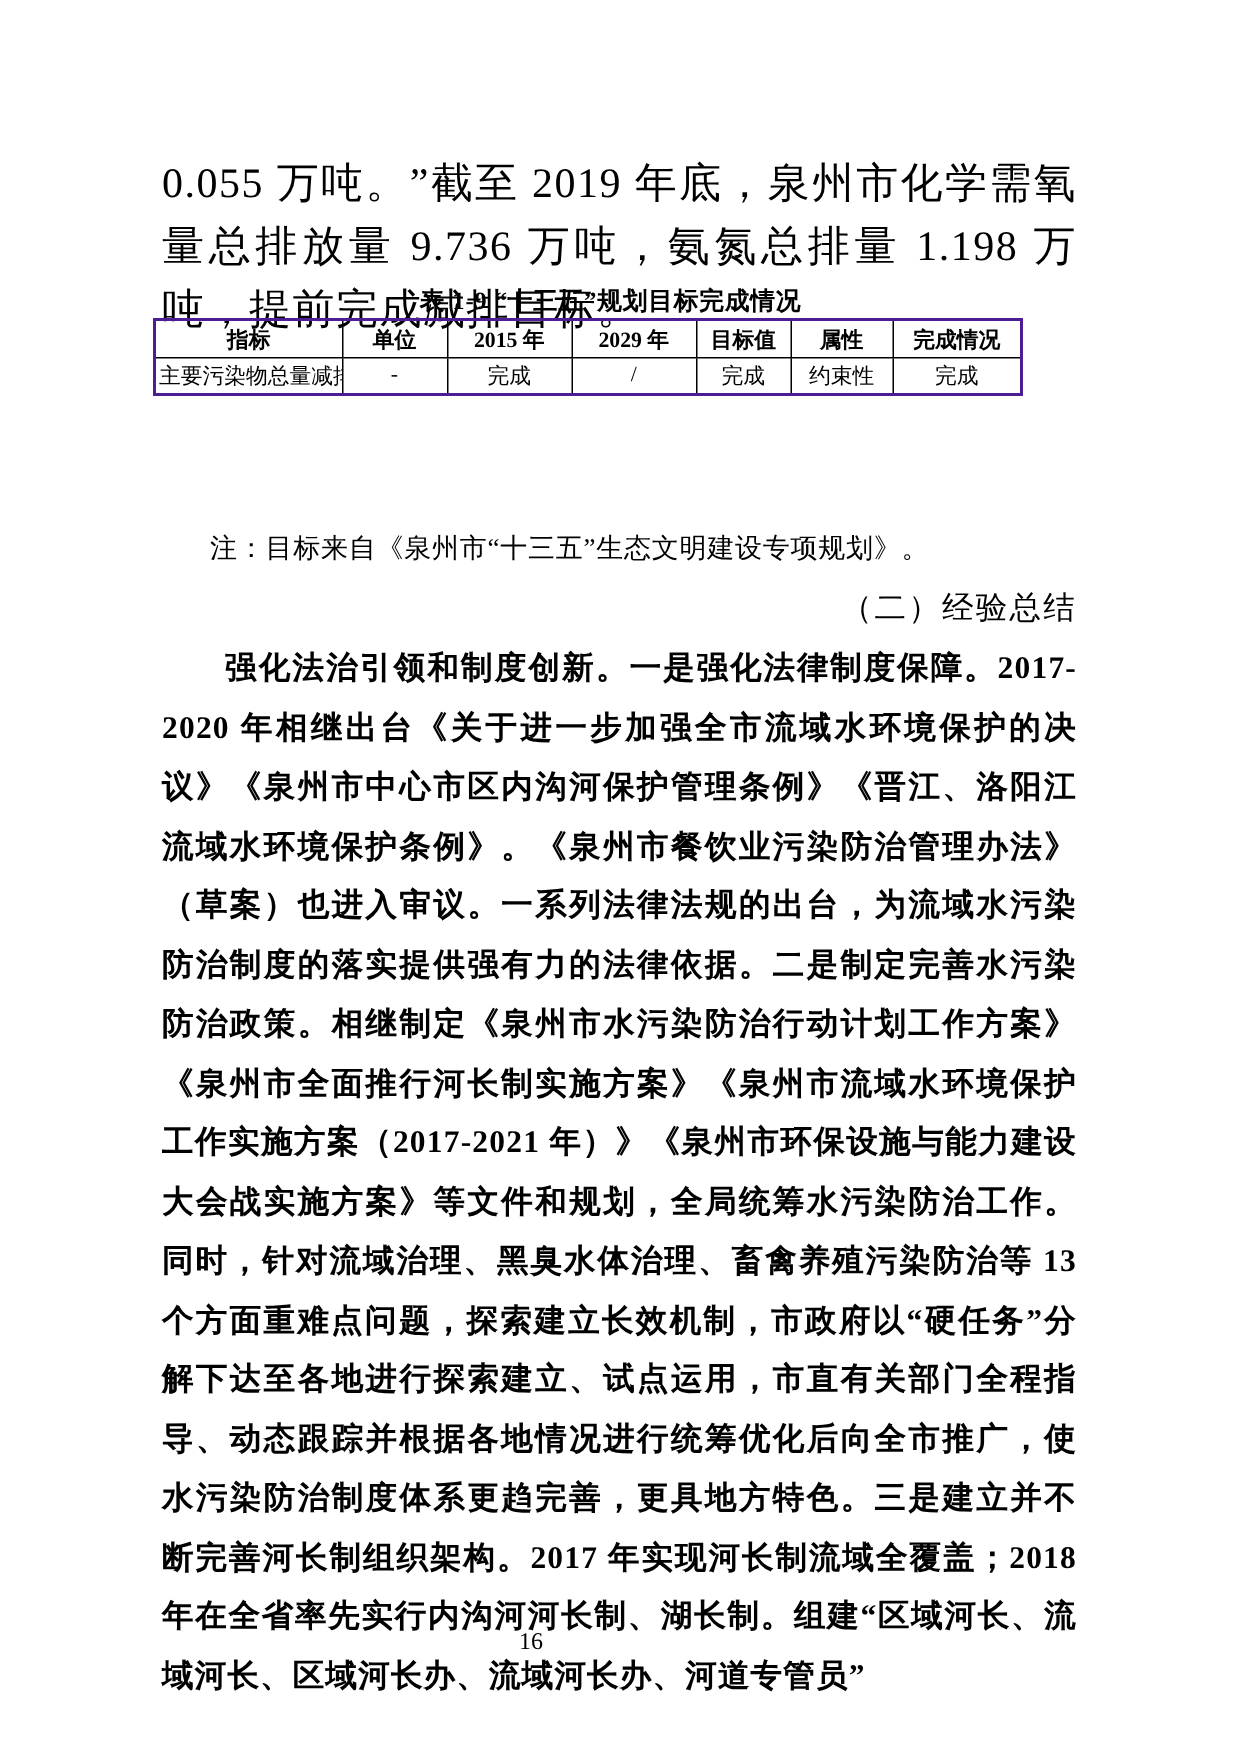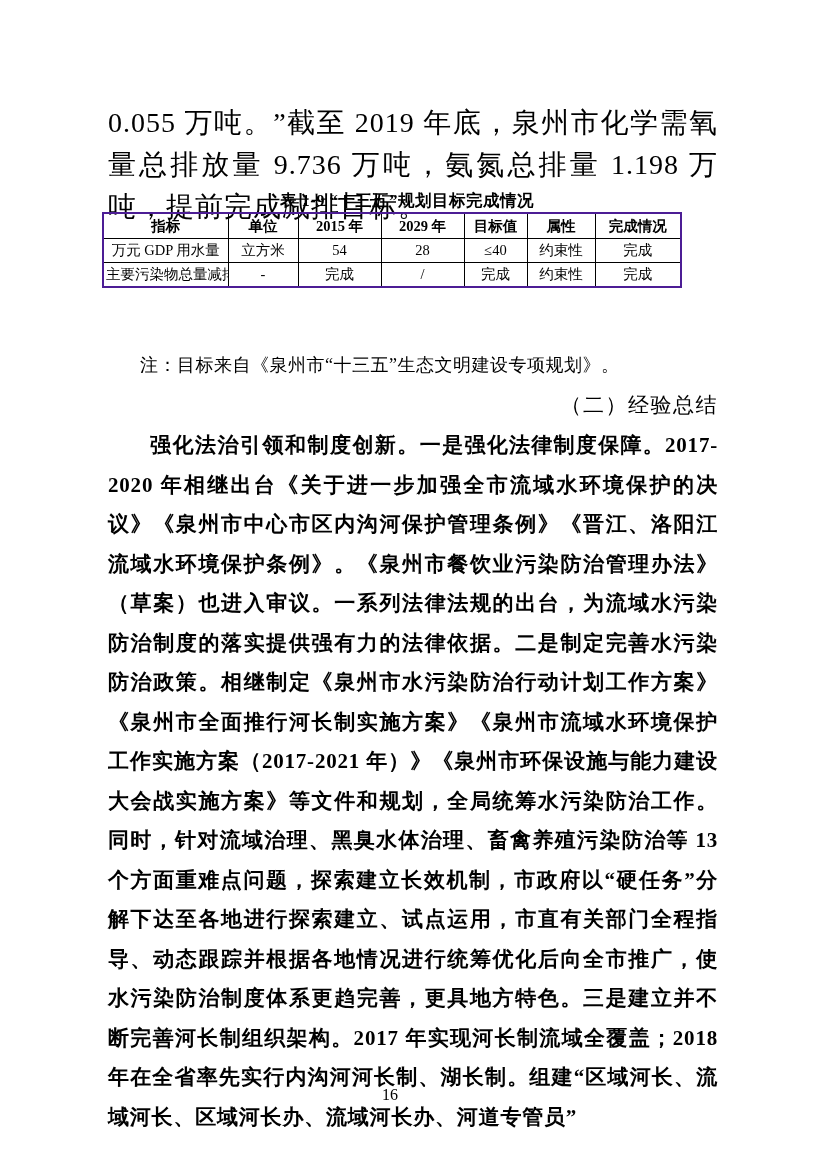--- a/index.html
+++ b/index.html
@@ -51,21 +51,21 @@
     position: absolute; left: 108px; top: 426px; width: 610px;
     margin: 0; font-size: 21px; line-height: 39.5px;
     letter-spacing: 0.8px; text-align: justify; text-justify: inter-ideograph;
     text-indent: 2em;
     font-weight: bold;
   }
   .body-para b { letter-spacing: 1px; }
 
   .page-number {
     position: absolute; left: 0; top: 1086px; width: 708px;
-    text-align: center; font-size: 16px; padding-left: 36px;
+    text-align: center; font-size: 16px;
   }
 </style>
 </head>
 <body>
 
 <div class="page">
 
   <p class="top-para">0.055 万吨。”截至 2019 年底，泉州市化学需氧量总排放量 9.736 万吨，氨氮总排量 1.198 万吨，提前完成减排目标。</p>
 
   <div class="tbl-title">表 1-9 “十三五”规划目标完成情况</div>
@@ -86,29 +86,20 @@
         <th>单位</th>
         <th>2015 年</th>
         <th>2029 年</th>
         <th>目标值</th>
         <th>属性</th>
         <th>完成情况</th>
       </tr>
     </thead>
     <tbody>
       <tr>
-        <td>万元 GDP 用水量</td>
-        <td>立方米</td>
-        <td>54</td>
-        <td>28</td>
-        <td>≤40</td>
-        <td>约束性</td>
-        <td>完成</td>
-      </tr>
-      <tr>
         <td>主要污染物总量减排</td>
         <td>-</td>
         <td>完成</td>
         <td>/</td>
         <td>完成</td>
         <td>约束性</td>
         <td>完成</td>
       </tr>
     </tbody>
   </table>

